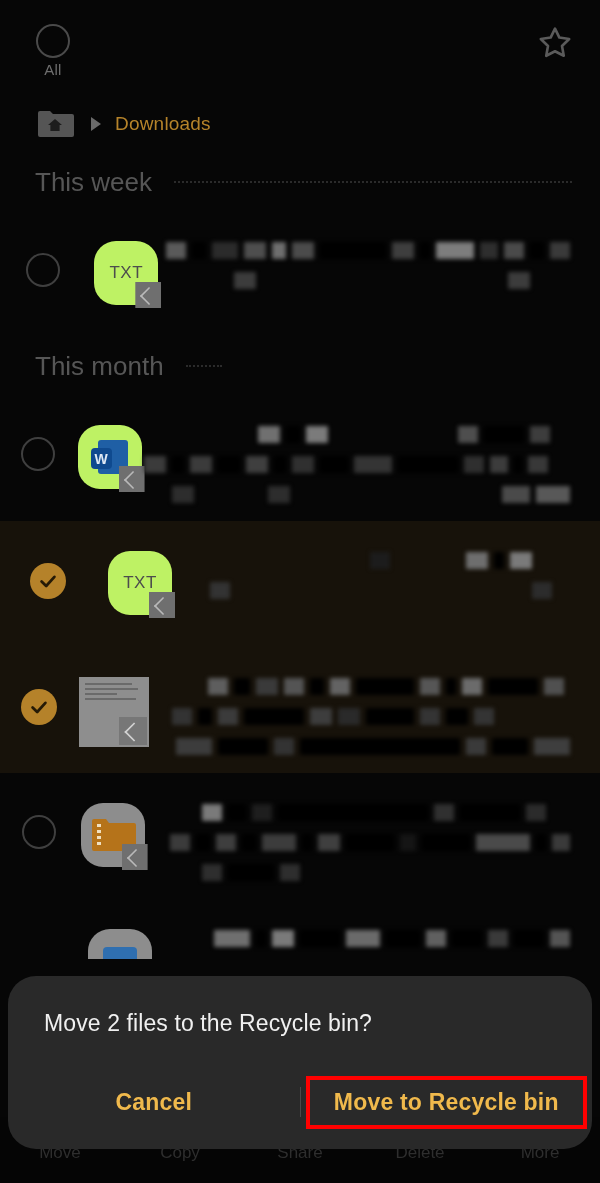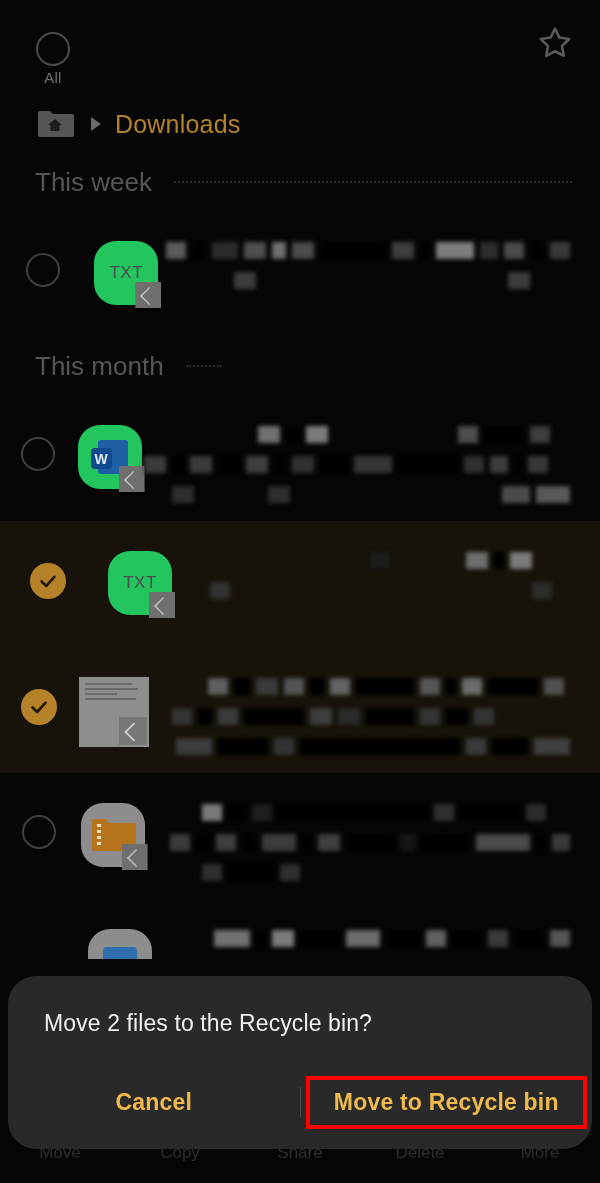--- a/index.html
+++ b/index.html
@@ -16,21 +16,21 @@
     overflow: hidden;
   }
 
   
   .header {
     position: relative;
     height: 95px;
   }
   .select-all {
     position: absolute;
-    left: 33px; top: 32px;
+    left: 33px; top: 24px;
     width: 40px;
     text-align: center;
   }
   .circle-outline {
     width: 34px; height: 34px;
     border: 2px solid #4a4a4a;
     border-radius: 50%;
     margin: 0 auto;
   }
   .select-all-label {
@@ -68,21 +68,21 @@
   .home-folder svg { display:block; width:38px; height:30px; }
   .crumb-arrow {
     margin-left: 17px;
     width: 0; height: 0;
     border-left: 10px solid #6a6a6a;
     border-top: 7px solid transparent;
     border-bottom: 7px solid transparent;
   }
   .crumb-label {
     margin-left: 14px;
-    font-size: 25px;
+    font-size: 19px;
     color: #b5832a;
     letter-spacing: .2px;
   }
 
   
   .section {
     display: flex;
     align-items: center;
     height: 58px;
     padding-left: 35px;
@@ -131,21 +131,21 @@
 
   .row-icon {
     width: 88px;
     display: flex;
     justify-content: center;
     padding-top: 2px;
   }
   .icon-squircle {
     position: relative;
     width: 64px; height: 64px;
-    background: #22c55e;
+    background: #bef264;
     border-radius: 22px;
     display: flex;
     align-items: center;
     justify-content: center;
   }
   .icon-squircle.dim { background: #8d8d8d; }
   .icon-txt-label {
     font-size: 17px;
     color: #4d4d4d;
     font-weight: 500;

